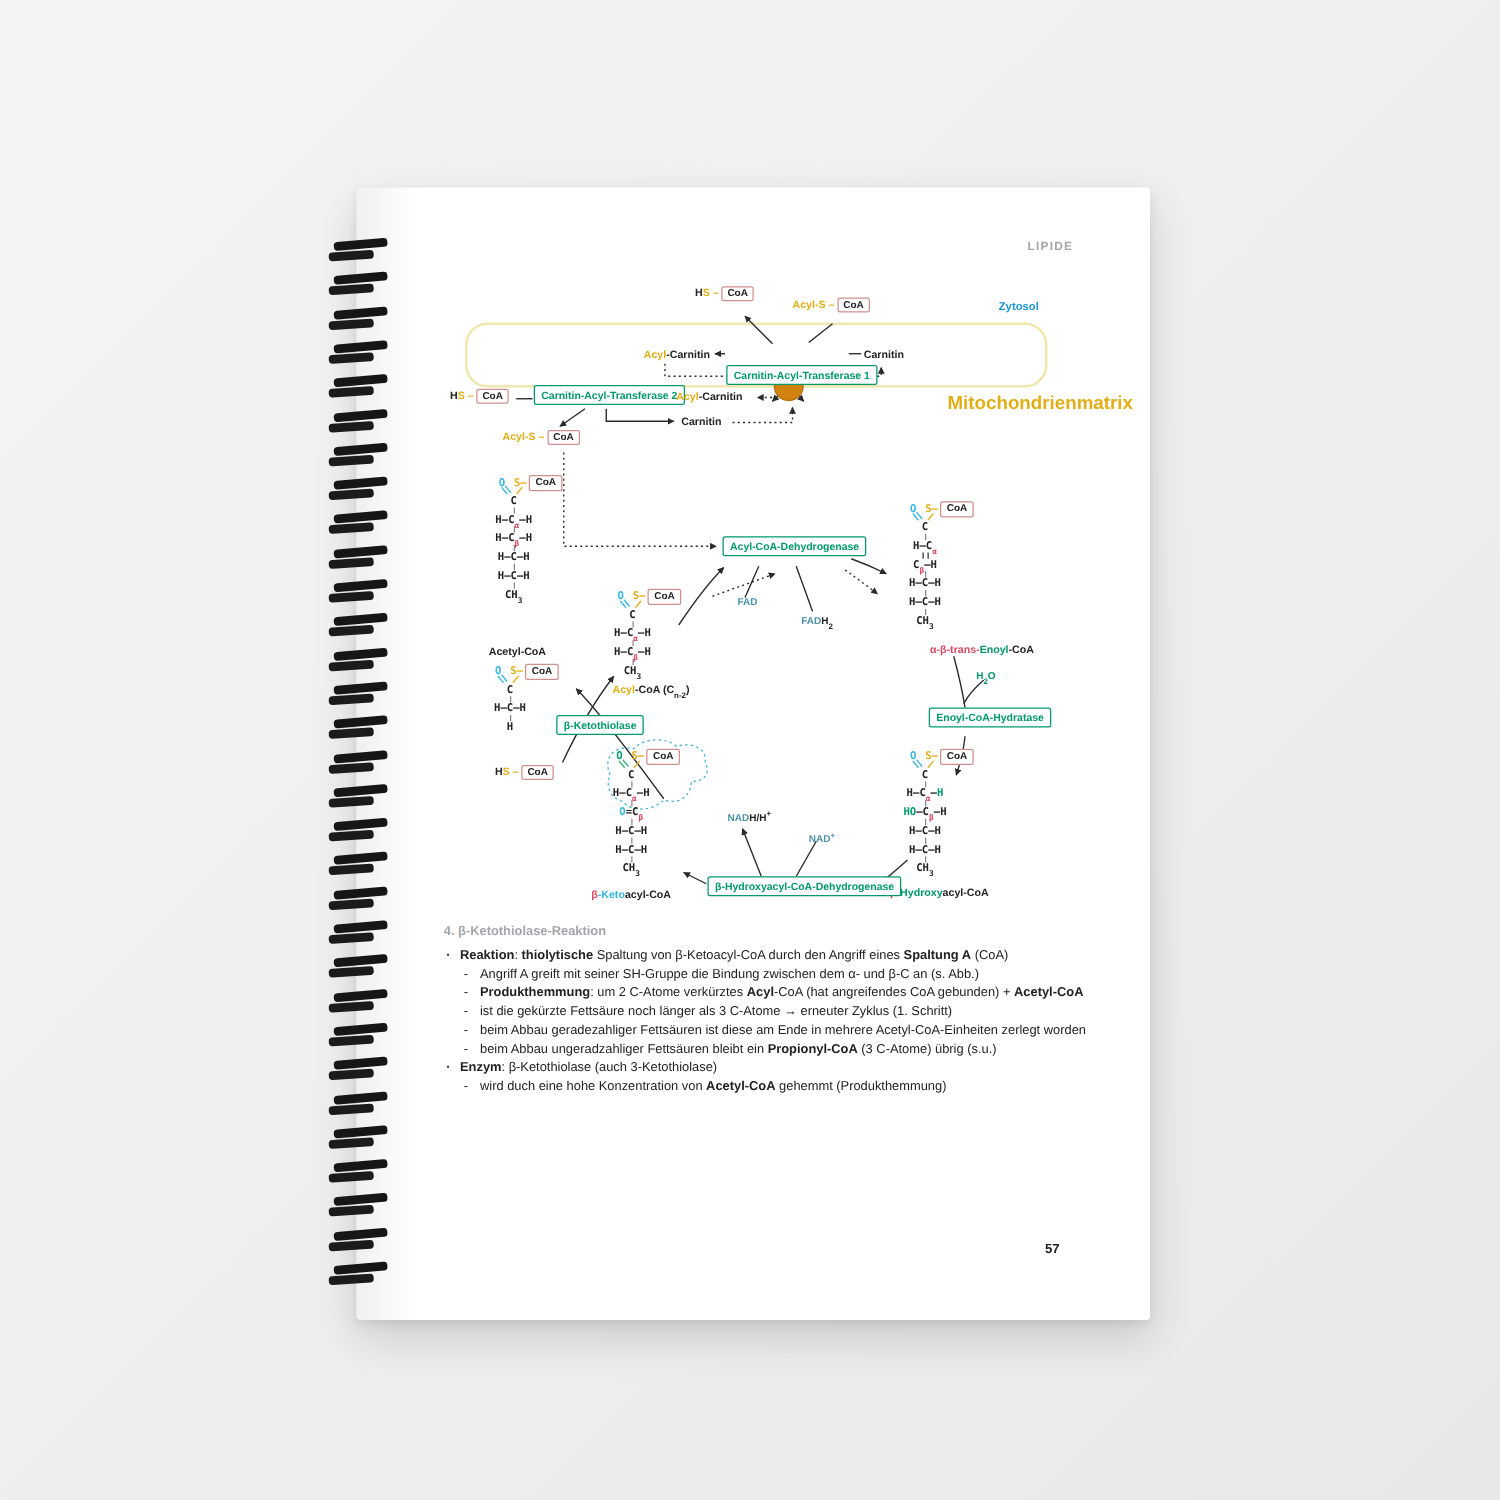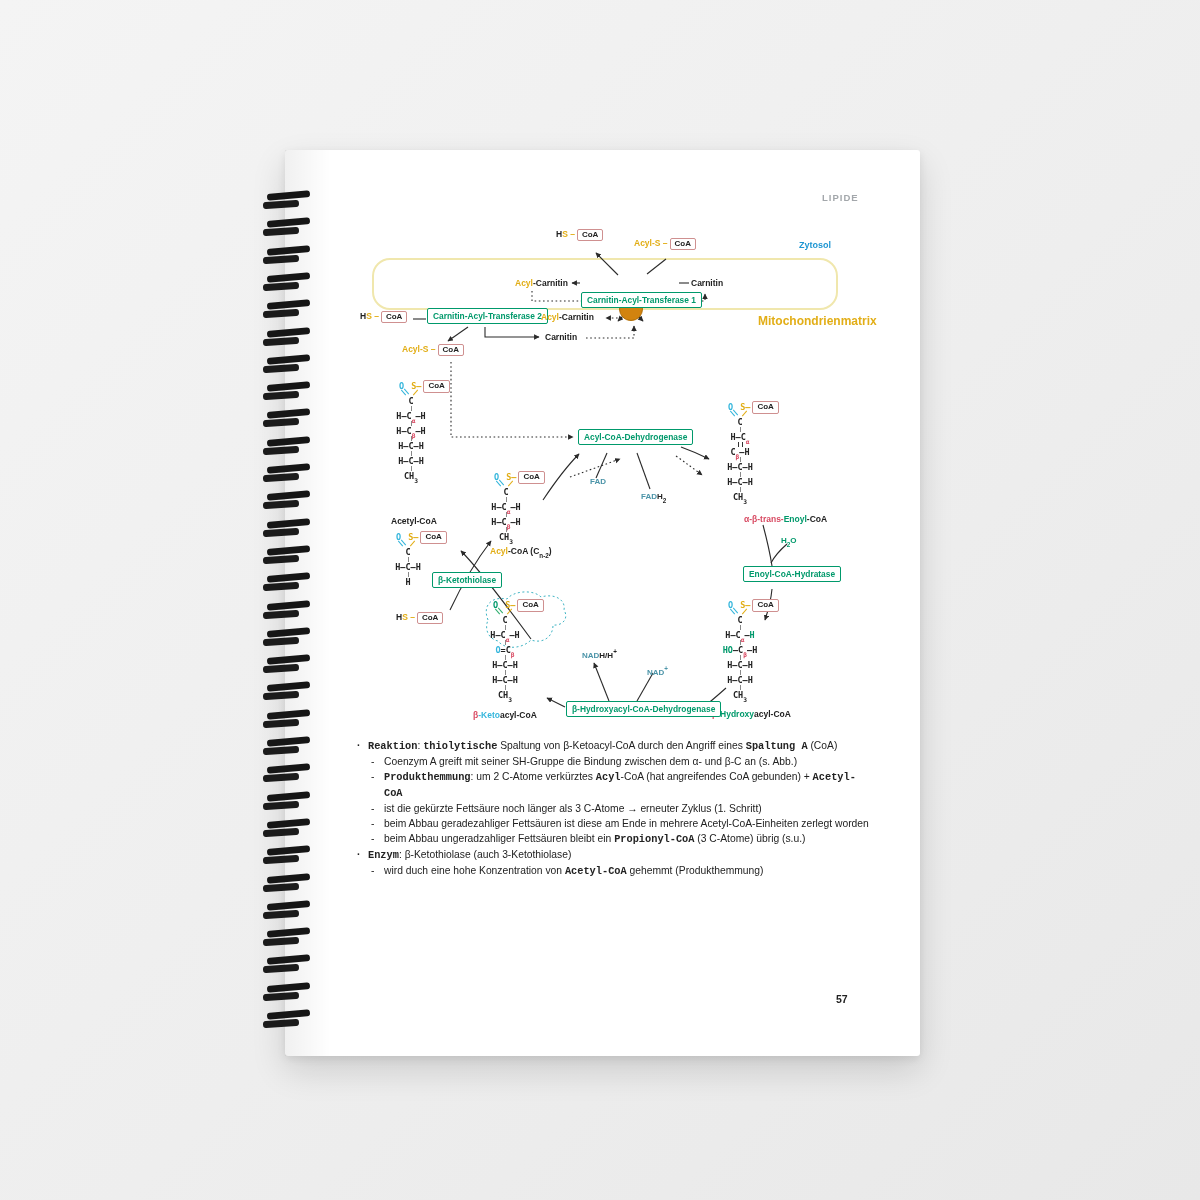--- a/index.html
+++ b/index.html
@@ -35,21 +35,21 @@
   sup.sg2{font-size:6.3px;font-weight:bold;}
   .transporter{position:absolute;left:334px;top:147px;width:22px;height:22px;border-radius:50%;background:#d2830f;border:1px solid #b06e08;z-index:2;}
   .lipide{position:absolute;left:537px;top:42px;font-size:9.5px;font-weight:bold;letter-spacing:1px;color:#a3a7ab;z-index:3;}
   .pagenum{position:absolute;left:551px;top:843px;font-size:10.5px;font-weight:bold;color:#222;z-index:3;}
   .notes{position:absolute;left:70px;top:588px;width:516px;font-size:10.3px;color:#222;line-height:15px;z-index:3;}
   .nhead{font-weight:bold;color:#a3a7ab;margin-bottom:4px;}
   .nrow{position:relative;}
   .nrow .mk{position:absolute;left:0;top:0;}
   .nrow.l1{padding-left:13px;} .nrow.l1 .mk{left:2px;font-weight:bold;}
   .nrow.l2{padding-left:29px;} .nrow.l2 .mk{left:16px;}
-  .nrow b{font-weight:bold;font-family:Liberation Mono, monospace;}
+  .nrow b{font-weight:bold;}
 </style>
 </head>
 <body>
 
 <div class="stage">
   <div id="coils">
       <div class="coil" style="top: 191px;"></div>
       <div class="coil" style="top: 218.3px;"></div>
       <div class="coil" style="top: 245.6px;"></div>
       <div class="coil" style="top: 272.9px;"></div>
@@ -81,21 +81,21 @@
       <div class="coil" style="top: 982.7px;"></div>
       <div class="coil" style="top: 1010px;"></div>
     </div>
 
   <div class="page">
 
     <div class="lipide">LIPIDE</div>
 
     <div class="membrane"></div>
     <div class="lab" style="left:514px;top:90px;color:#1e96d2;font-size:9px;">Zytosol</div>
-    <div class="lab" style="left:473px;top:164px;color:#e2ae17;font-size:12px;">Mitochondrienmatrix</div>
+    <div class="lab" style="left:473px;top:164px;color:#e2ae17;font-size:15px;">Mitochondrienmatrix</div>
 
     <svg class="arrows" width="635" height="906" viewBox="0 0 635 906">
       <defs>
         <marker id="ah" markerWidth="6" markerHeight="6" refX="4.5" refY="2.5" orient="auto">
           <path d="M0,0L5,2.5L0,5Z" fill="#2a2a2a"></path>
         </marker>
       </defs>
       <g stroke="#2a2a2a" stroke-width="1.1" fill="none">
 
         <path d="M333,125 L311,103" marker-end="url(#ah)"></path>
@@ -269,32 +269,33 @@
     <div class="lab" style="left:106px;top:366px;">Acetyl-CoA</div>
     <div class="lab" style="left:111px;top:462px;"><span class="c-k">H</span><span class="c-gold">S</span><span class="c-gold"> –</span><span class="cbox c-k">CoA</span></div>
     <div class="lab" style="left:205px;top:396px;"><span class="c-gold">Acyl</span><span class="c-k">-CoA (C</span><sub class="sg c-k">n-2</sub><span class="c-k">)</span></div>
     <div class="lab" style="left:419px;top:364px;padding-left:40px;"><span class="c-red">α-β-trans-</span><span class="c-green">Enoyl</span><span class="c-k">-CoA</span></div>
     <div class="lab" style="left:419px;top:559px;"><span class="c-k">L-</span><span class="c-red">β</span><span class="c-green">-Hydroxy</span><span class="c-k">acyl-CoA</span></div>
     <div class="lab" style="left:188px;top:560px;"><span class="c-red">β</span><span class="c-cyan">-Keto</span><span class="c-k">acyl-CoA</span></div>
 
     <div class="ebox" style="left:293px;top:279px;">Acyl-CoA-Dehydrogenase</div>
     <div class="ebox" style="left:458px;top:416px;">Enoyl-CoA-Hydratase</div>
     <div class="ebox" style="left:281px;top:551px;">β-Hydroxyacyl-CoA-Dehydrogenase</div>
-    <div class="ebox" style="left:147px;top:422px;">β-Ketothiolase</div>
+    <div class="ebox" style="left:160px;top:422px;">β-Ketothiolase</div>
 
     <div class="lab sm" style="left:305px;top:327px;color:#4b94a8;">FAD</div>
     <div class="lab sm" style="left:356px;top:342px;"><span class="c-teal">FAD</span><span class="c-k bb">H</span><sub class="sg c-k">2</sub></div>
     <div class="lab sm" style="left:297px;top:498px;"><span class="c-teal">NAD</span><span class="c-k bb">H/H</span><sup class="sg2 c-k">+</sup></div>
     <div class="lab sm" style="left:362px;top:515px;"><span class="c-teal">NAD</span><sup class="sg2 c-teal">+</sup></div>
     <div class="lab sm" style="left:496px;top:386px;"><span class="c-green">H</span><sub class="sg c-green">2</sub><span class="c-green">O</span></div>
 
     <div class="notes">
+      <div class="nhead">4. β-Ketothiolase-Reaktion</div>
       <div id="note-items">
           <div class="nrow l1"><span class="mk">·</span><b>Reaktion</b><span>: </span><b>thiolytische</b><span> Spaltung von β-Ketoacyl-CoA durch den Angriff eines </span><b>Spaltung A</b><span> (CoA)</span></div>
-          <div class="nrow l2"><span class="mk">-</span><span>Coenzym A greift mit seiner SH-Gruppe die Bindung zwischen dem α- und β-C an (s. Abb.)</span></div>
+          <div class="nrow l2"><span class="mk">-</span><span>Angriff A greift mit seiner SH-Gruppe die Bindung zwischen dem α- und β-C an (s. Abb.)</span></div>
           <div class="nrow l2"><span class="mk">-</span><b>Produkthemmung</b><span>: um 2 C-Atome verkürztes </span><b>Acyl</b><span>-CoA (hat angreifendes CoA gebunden) + </span><b>Acetyl-CoA</b></div>
           <div class="nrow l2"><span class="mk">-</span><span>ist die gekürzte Fettsäure noch länger als 3 C-Atome → erneuter Zyklus (1. Schritt)</span></div>
           <div class="nrow l2"><span class="mk">-</span><span>beim Abbau geradezahliger Fettsäuren ist diese am Ende in mehrere Acetyl-CoA-Einheiten zerlegt worden</span></div>
           <div class="nrow l2"><span class="mk">-</span><span>beim Abbau ungeradzahliger Fettsäuren bleibt ein </span><b>Propionyl-CoA</b><span> (3 C-Atome) übrig (s.u.)</span></div>
           <div class="nrow l1"><span class="mk">·</span><b>Enzym</b><span>: β-Ketothiolase (auch 3-Ketothiolase)</span></div>
           <div class="nrow l2"><span class="mk">-</span><span>wird duch eine hohe Konzentration von </span><b>Acetyl-CoA</b><span> gehemmt (Produkthemmung)</span></div>
         </div>
     </div>
 
     <div class="pagenum">57</div>

